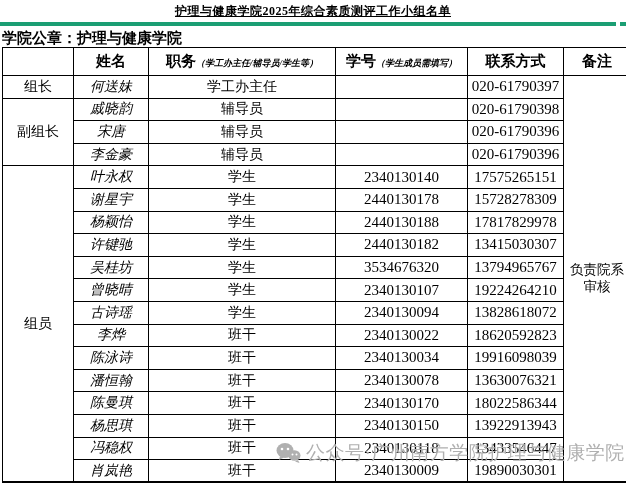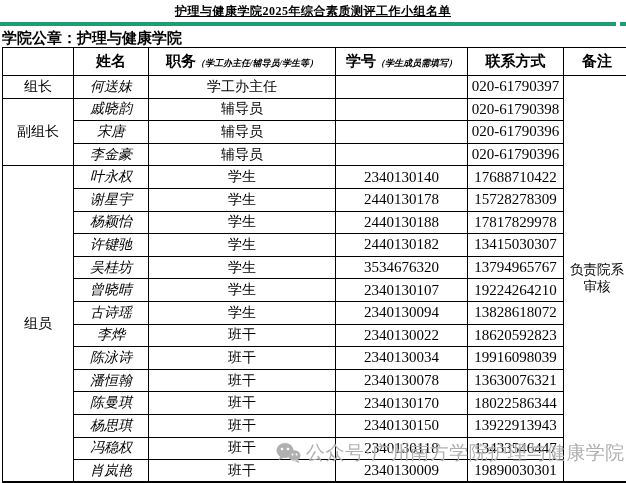--- a/index.html
+++ b/index.html
@@ -92,21 +92,21 @@
         <td class="cell-name">李金豪</td>
         <td class="cell-role">辅导员</td>
         <td class="cell-sid"></td>
         <td class="cell-phone">020-61790396</td>
       </tr>
       <tr>
         <td class="cell-group" rowspan="14">组员</td>
         <td class="cell-name">叶永权</td>
         <td class="cell-role">学生</td>
         <td class="cell-sid">2340130140</td>
-        <td class="cell-phone">17688710422</td>
+        <td class="cell-phone">17575265151</td>
       </tr>
       <tr>
         <td class="cell-name">谢星宇</td>
         <td class="cell-role">学生</td>
         <td class="cell-sid">2440130178</td>
         <td class="cell-phone">15728278309</td>
       </tr>
       <tr>
         <td class="cell-name">杨颖怡</td>
         <td class="cell-role">学生</td>

